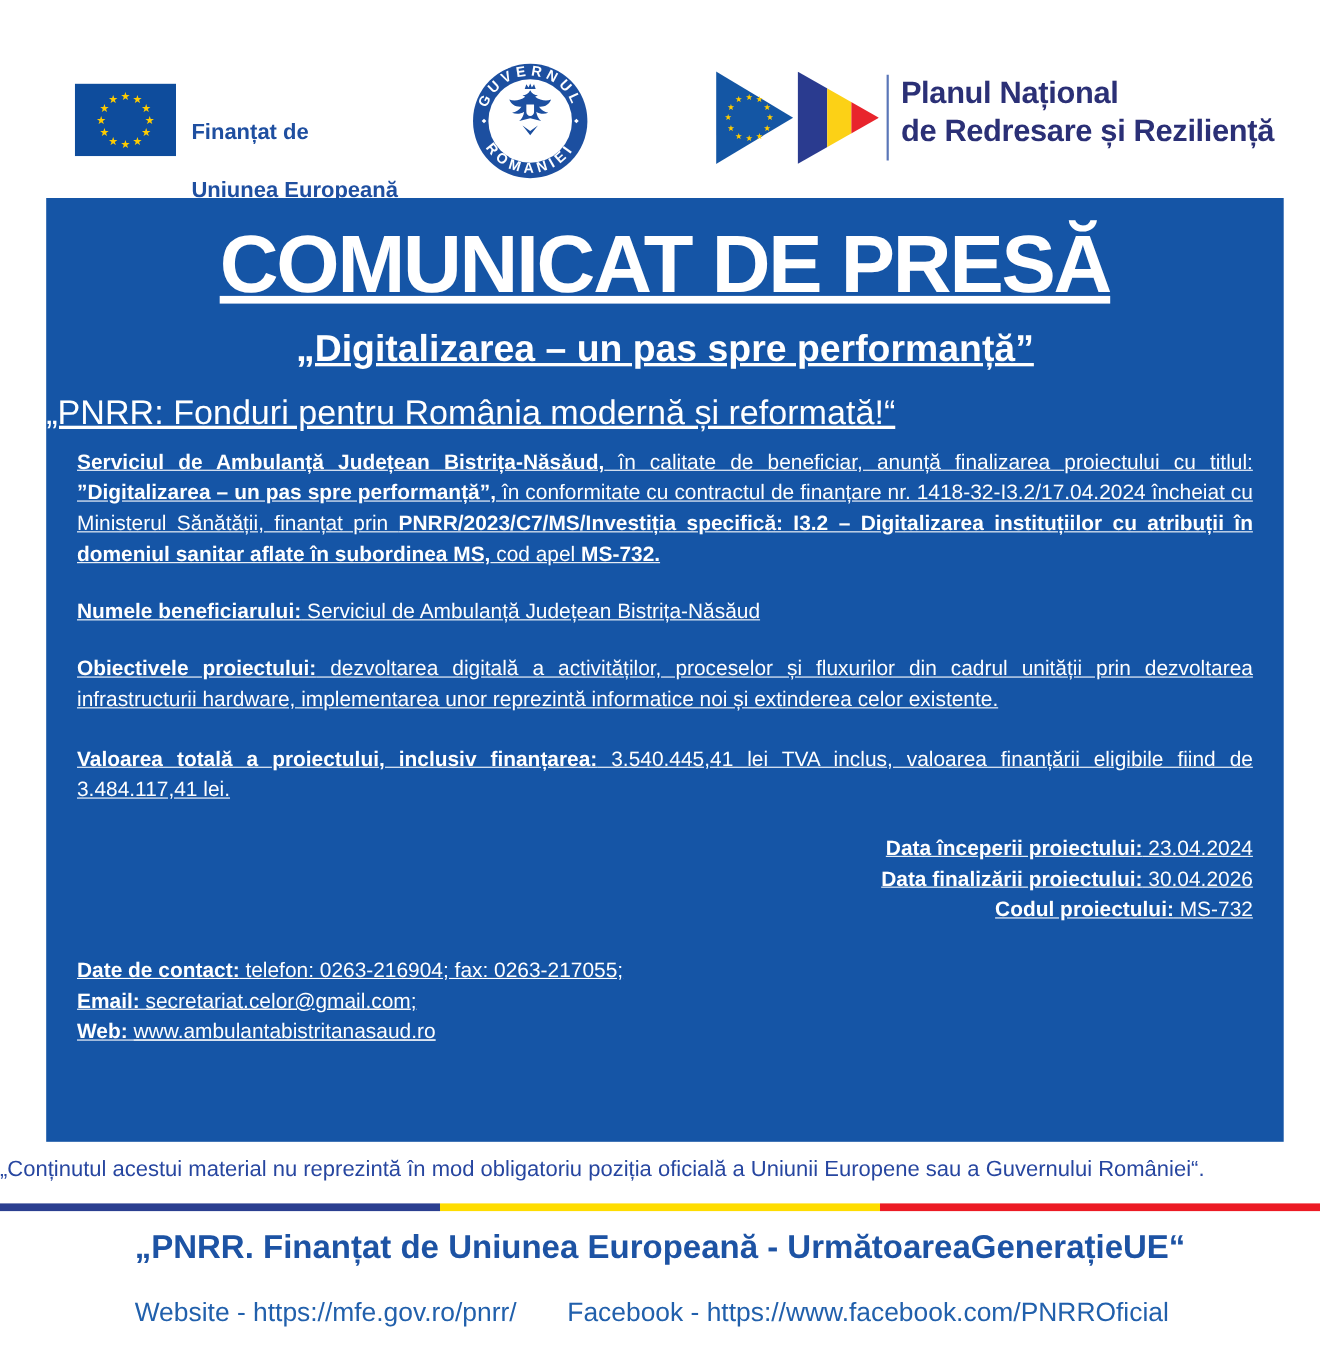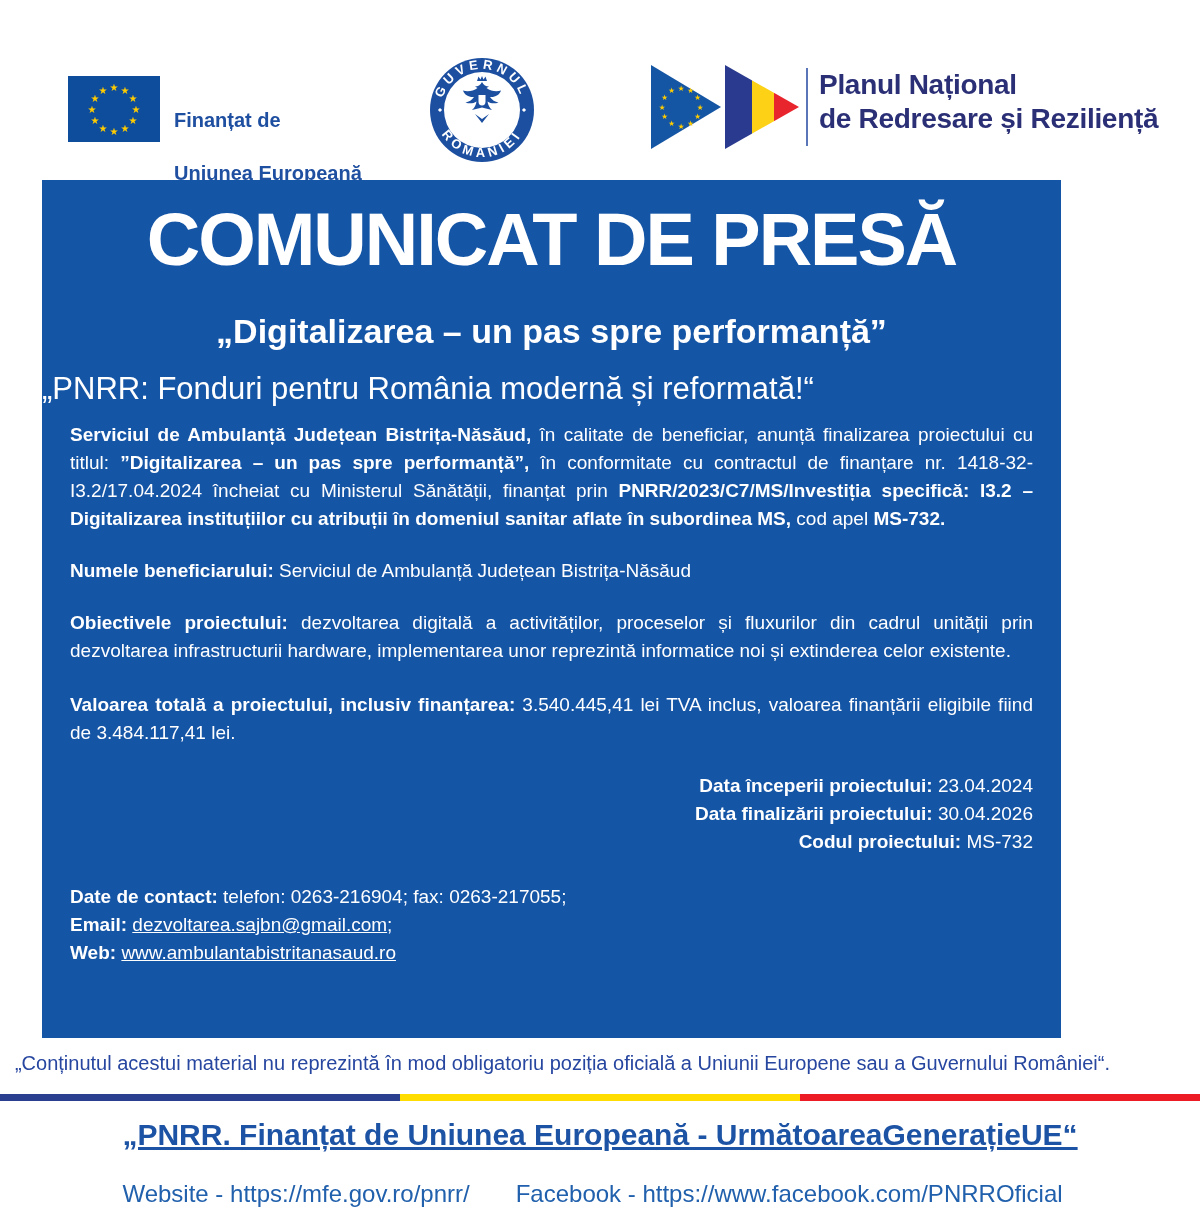--- a/index.html
+++ b/index.html
@@ -13,47 +13,47 @@
   .eu-logo-text{margin-left:14px;padding-top:4px;font-size:20px;line-height:25px;}
   .eu-logo-text .b{font-weight:bold;color:#1F4FA0;margin-top:28px;}
   .eu-logo-text .g{color:#6E6E6E;}
   .gov-seal{position:absolute;left:429px;top:57px;width:106px;height:106px;}
   .pnrr-logo{position:absolute;left:651px;top:62px;display:flex;align-items:flex-start;}
   .pnrr-logo svg{width:160px;height:90px;display:block;}
   .pnrr-text{margin-left:8px;margin-top:6px;font-size:28px;line-height:34px;
              font-weight:bold;color:#2B3076;letter-spacing:-0.3px;}
   
   .press-box{
-    position:absolute;left:42px;top:180px;width:1019px;height:858px;
-    background:#1555A6;color:#ffffff;
+    position:absolute;left:42px;top:180px;width:1125px;height:858px;
+    background:#1555A6;color:#ffffff;text-decoration:underline;
   }
   .pr-title{margin:18px 0 0;text-align:center;font-size:74px;font-weight:bold;
             letter-spacing:-2px;line-height:84px;}
-  .pr-subtitle{margin:28px 0 0;text-align:center;font-size:34px;font-weight:bold;line-height:42px;}
+  .pr-subtitle{margin:14px 0 0;text-align:center;font-size:34px;font-weight:bold;line-height:42px;}
   .pr-tagline{margin:17px 0 0;text-align:left;font-size:31px;font-weight:normal;line-height:40px;}
   .pr-body{margin:0 28px;}
   .pr-body p{margin:0;font-size:19px;line-height:28px;text-align:justify;}
   p.para-project{margin-top:12px !important;}
   p.para-beneficiary{margin-top:24px !important;text-align:left !important;}
   p.para-objectives{margin-top:24px !important;}
   p.para-value{margin-top:26px !important;}
   p.para-dates{margin-top:25px !important;text-align:right;}
   p.para-contact{margin-top:27px !important;text-align:left !important;}
   .pr-body b{font-weight:bold;}
   .wlink{color:#ffffff;text-decoration:underline;cursor:pointer;}
   
   .disclaimer{
-    position:absolute;left:0;top:1052px;width:1110px;text-align:right;
+    position:absolute;left:0;top:1052px;width:1110px;text-align:left;
     font-size:20px;color:#2746A0;
   }
   .tricolor{position:absolute;left:0;top:1094px;width:1200px;height:7px;display:flex;}
   .tricolor .seg{height:7px;width:400px;}
   .footer-slogan{
     position:absolute;left:0;top:1118px;width:1200px;text-align:center;
-    font-size:30px;font-weight:bold;color:#1D53A4;text-decoration:underline;
+    font-size:30px;font-weight:bold;color:#1D53A4;
   }
   .footer-links{
     position:absolute;left:0;top:1180px;width:1185px;text-align:center;
     font-size:24px;color:#2160AC;
   }
   .footer-links span{cursor:pointer;}
   .footer-links .gap{display:inline-block;width:46px;}
 </style>
 </head>
 <body>
@@ -165,21 +165,21 @@
       <p class="para-value"><b>Valoarea totală a proiectului, inclusiv finanțarea:</b><span> 3.540.445,41 lei TVA inclus, valoarea finanțării eligibile fiind de 3.484.117,41 lei.</span></p>
 
       <p class="para-dates">
         <span><b>Data începerii proiectului:</b><span> 23.04.2024</span></span><br>
         <span><b>Data finalizării proiectului:</b><span> 30.04.2026</span></span><br>
         <span><b>Codul proiectului:</b><span> MS-732</span></span>
       </p>
 
       <p class="para-contact">
         <span><b>Date de contact:</b><span> telefon: 0263-216904; fax: 0263-217055;</span></span><br>
-        <span><b>Email: </b><span class="wlink">dezvoltarea.sajbn@gmail.com</span><span>;</span></span><br>
+        <span><b>Email: </b><span class="wlink">secretariat.celor@gmail.com</span><span>;</span></span><br>
         <span><b>Web: </b><span class="wlink">www.ambulantabistritanasaud.ro</span></span>
       </p>
     </div>
   </div>
 
   <div class="disclaimer">„Conținutul acestui material nu reprezintă în mod obligatoriu poziția oficială a Uniunii Europene sau a Guvernului României“.</div>
 
   <div class="tricolor">
     <div class="seg" style="background:#2B3F90"></div>
     <div class="seg" style="background:#FFDD00"></div>

